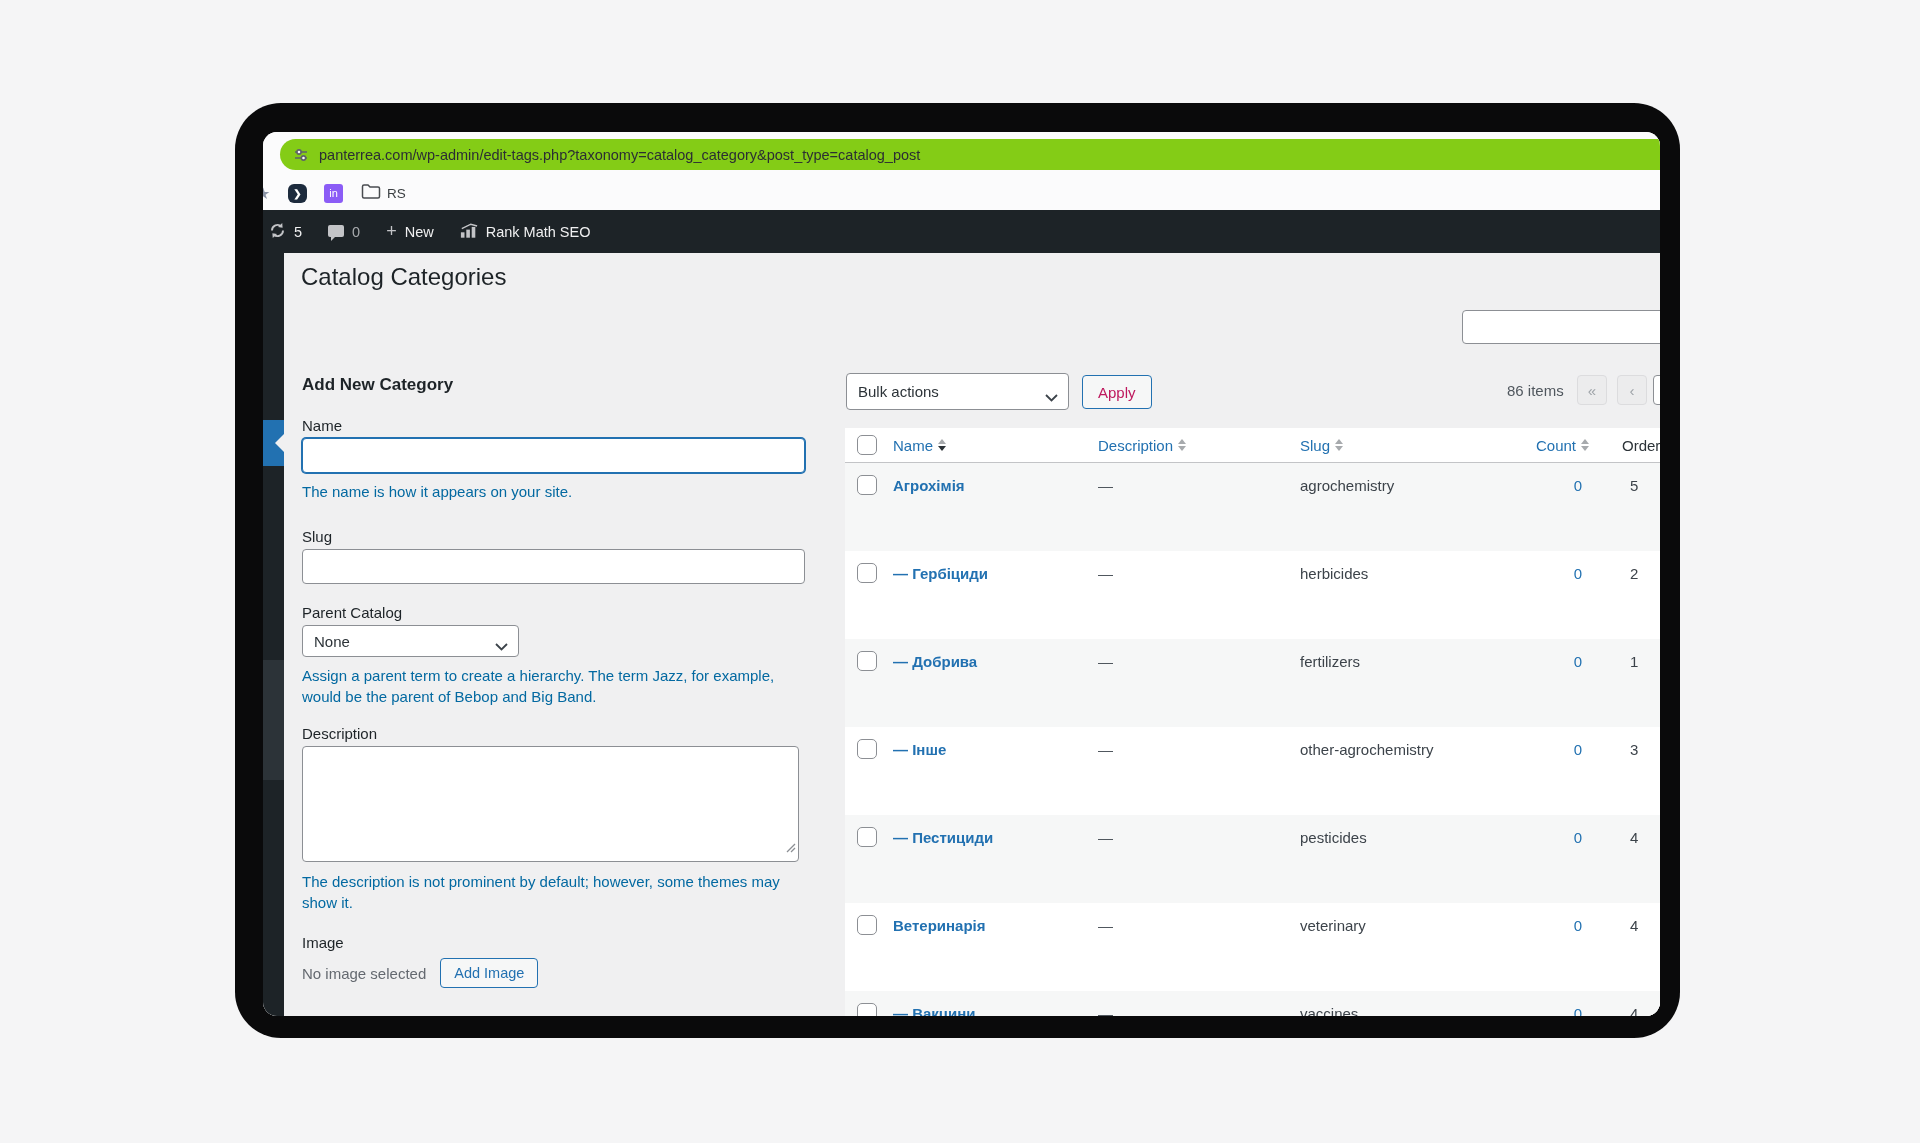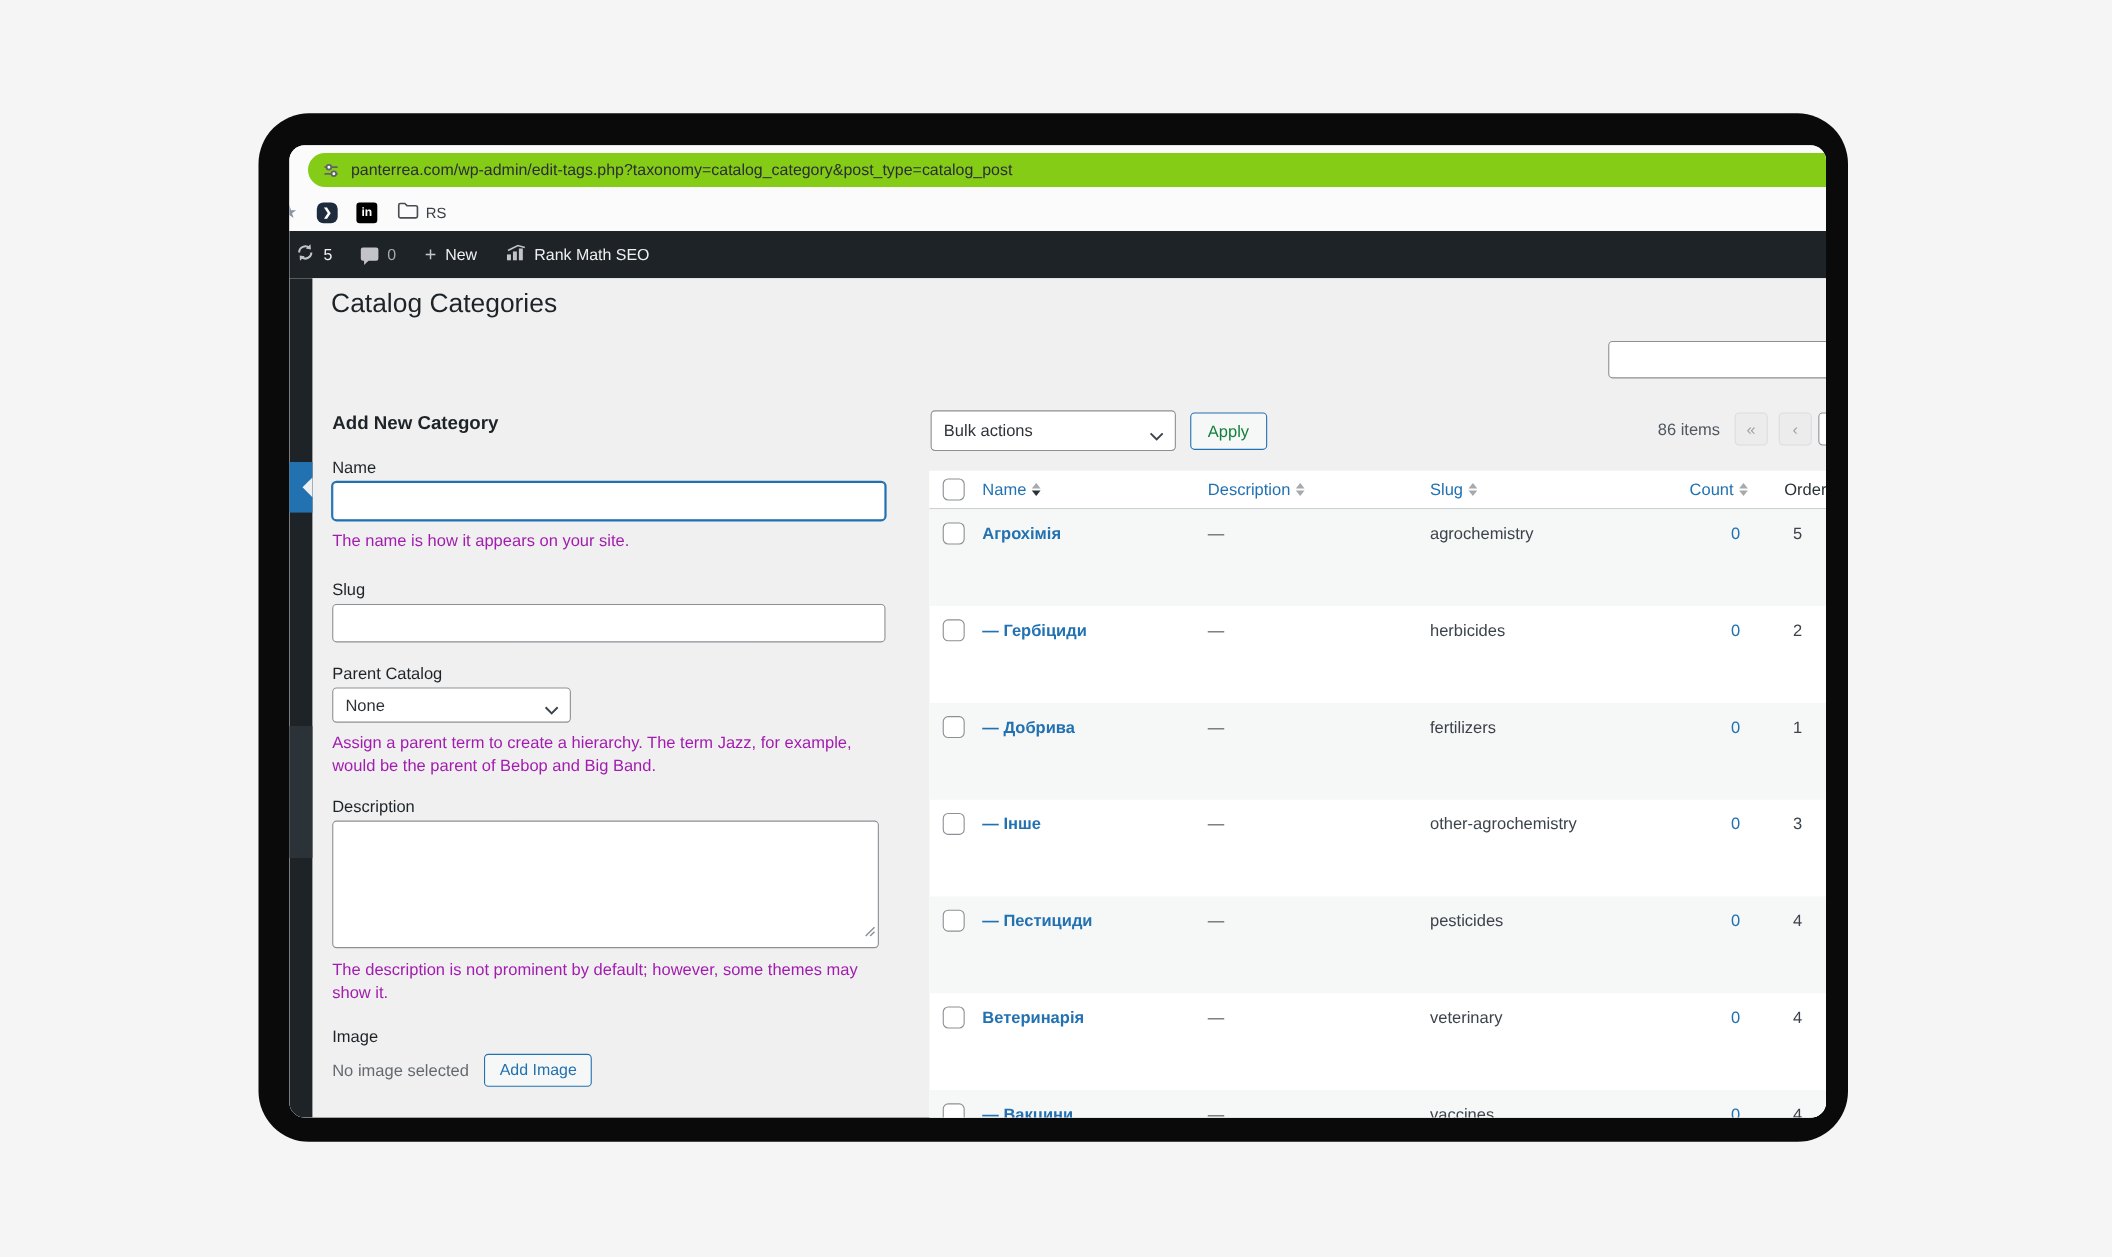--- a/index.html
+++ b/index.html
@@ -17,22 +17,22 @@
   .chrome{position:absolute;left:0;top:0;right:0;height:44px;background:#fbfbfc;}
   .omnibox{position:absolute;left:17px;top:7px;width:calc(100% - 2px);height:31px;
     background:#84cc16;border-radius:16px;display:flex;align-items:center;}
   .omnibox .tune{margin:0 10px 0 13px;display:flex;align-items:center;}
   .url-text{font-size:14.5px;color:#2b2e33;white-space:nowrap;}
   .bookmarks{position:absolute;left:0;top:44px;right:0;height:34px;background:#fbfbfc;}
   .bm{position:absolute;top:7px;height:20px;display:flex;align-items:center;gap:6px;}
   .bm-star{left:-7px;font-size:16px;color:#8a93a5;}
   .fav-dark{width:19px;height:19px;border-radius:6px;background:#1d2b3d;color:#fff;
     display:flex;align-items:center;justify-content:center;font-size:10px;font-weight:bold;}
-  .fav-li{width:19px;height:19px;border-radius:3px;background:#000000;color:#fff;
-    display:flex;align-items:center;justify-content:center;font-size:11px;font-weight:bold;}
+  .fav-li{width:19px;height:19px;border-radius:3px;background:#8b5cf6;color:#fff;
+    display:flex;align-items:center;justify-content:center;font-size:11px;font-weight:normal;}
   .bm-label{font-size:13.5px;color:#3c4043;}
   
   .adminbar{position:absolute;left:0;top:78px;right:0;height:43px;background:#1d2327;
     display:flex;align-items:center;color:#f0f0f1;font-size:14.5px;}
   .ab-item{display:flex;align-items:center;gap:8px;height:100%;padding:0 13px;cursor:pointer;}
   .ab-item:first-child{padding-left:6px;}
   .ab-muted{color:#a7aaad;}
   .plus-glyph{font-size:18px;color:#c3c4c7;line-height:1;margin-top:-2px;}
   .bubble{width:16px;height:12px;background:#c3c4c7;border-radius:2px;position:relative;margin-top:-2px;}
   .bubble:after{content:"";position:absolute;left:3px;bottom:-4px;
@@ -47,38 +47,38 @@
   .page-title{position:absolute;left:38px;top:10px;font-size:24px;font-weight:400;color:#1d2327;margin:0;}
   .search-input{position:absolute;left:1199px;top:57px;width:300px;height:34px;
     border:1px solid #8c8f94;border-radius:4px;background:#fff;padding:0 10px;font-size:15px;box-sizing:border-box;}
   
   .form-col{position:absolute;left:39px;top:122px;width:503px;color:#1d2327;}
   .form-heading{font-size:17px;font-weight:700;margin:0 0 0 0;line-height:20px;}
   .f-label{display:block;font-size:15px;line-height:18px;margin-top:22px;color:#1d2327;}
   .f-input{display:block;width:100%;height:35px;box-sizing:border-box;margin-top:3px;
     border:1px solid #8c8f94;border-radius:4px;background:#fff;padding:0 10px;font-size:15px;}
   .f-input.focused{border-color:#2271b1;box-shadow:0 0 0 1px #2271b1;}
-  .f-help{font-size:15px;line-height:21px;color:#a21caf;margin-top:8px;}
+  .f-help{font-size:15px;line-height:21px;color:#0369a1;margin-top:8px;}
   .selectbox{position:relative;width:217px;height:32px;margin-top:3px;background:#fff;
     border:1px solid #8c8f94;border-radius:4px;box-sizing:border-box;cursor:pointer;
     display:flex;align-items:center;padding:0 34px 0 11px;font-size:15px;color:#2c3338;}
   .selectbox .chev{position:absolute;right:10px;top:50%;margin-top:-4px;}
   .ta-wrap{position:relative;margin-top:3px;width:497px;}
   .f-textarea{display:block;width:100%;height:116px;box-sizing:border-box;resize:none;
     border:1px solid #8c8f94;border-radius:4px;background:#fff;padding:8px 10px;font-size:15px;font-family:inherit;}
   .ta-grip{position:absolute;right:3px;bottom:5px;}
   .image-row{display:flex;align-items:center;gap:14px;margin-top:6px;}
   .no-image{font-size:15px;color:#646970;}
   .btn-secondary{display:inline-flex;align-items:center;justify-content:center;height:30px;
     padding:0 13px;background:#f6f7f7;border:1px solid #2271b1;border-radius:4px;
     color:#2271b1;font-size:14.5px;cursor:pointer;box-sizing:border-box;}
   
   .bulk-select{position:absolute;left:583px;top:120px;width:223px;height:37px;}
   .apply-btn{position:absolute;left:819px;top:122px;height:34px;padding:0 15px;
-    background:#f6f7f7;border:1px solid #2271b1;border-radius:4px;color:#15803d;
+    background:#f6f7f7;border:1px solid #2271b1;border-radius:4px;color:#be185d;
     font-size:15px;display:flex;align-items:center;cursor:pointer;box-sizing:border-box;}
   .items-count{position:absolute;left:1244px;top:129px;font-size:15px;color:#50575e;text-align:center;}
   .pg-btn{position:absolute;top:122px;width:30px;height:30px;background:#ececed;
     border:1px solid #dcdcde;border-radius:4px;color:#9ea3a8;font-size:15px;
     display:flex;align-items:center;justify-content:center;box-sizing:border-box;}
   .pg-first{left:1314px;}
   .pg-prev{left:1354px;}
   .pg-current{position:absolute;left:1390px;top:122px;width:44px;height:30px;
     background:#fff;border:1px solid #8c8f94;border-radius:4px;box-sizing:border-box;}
   

